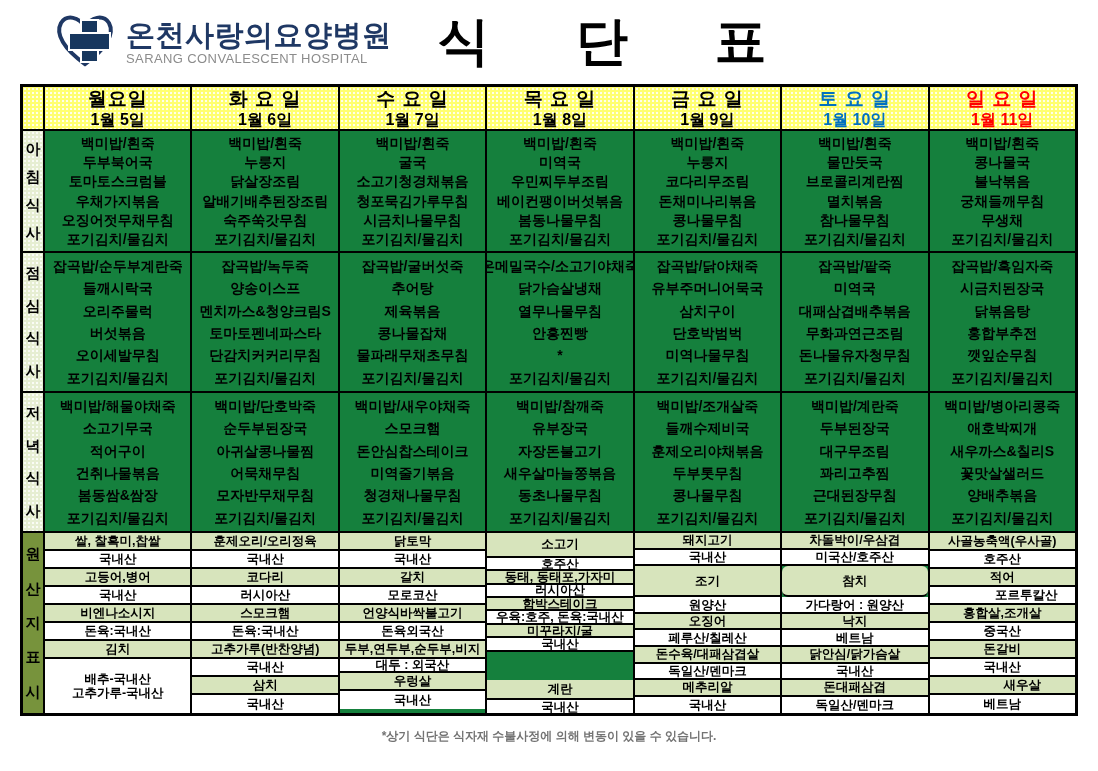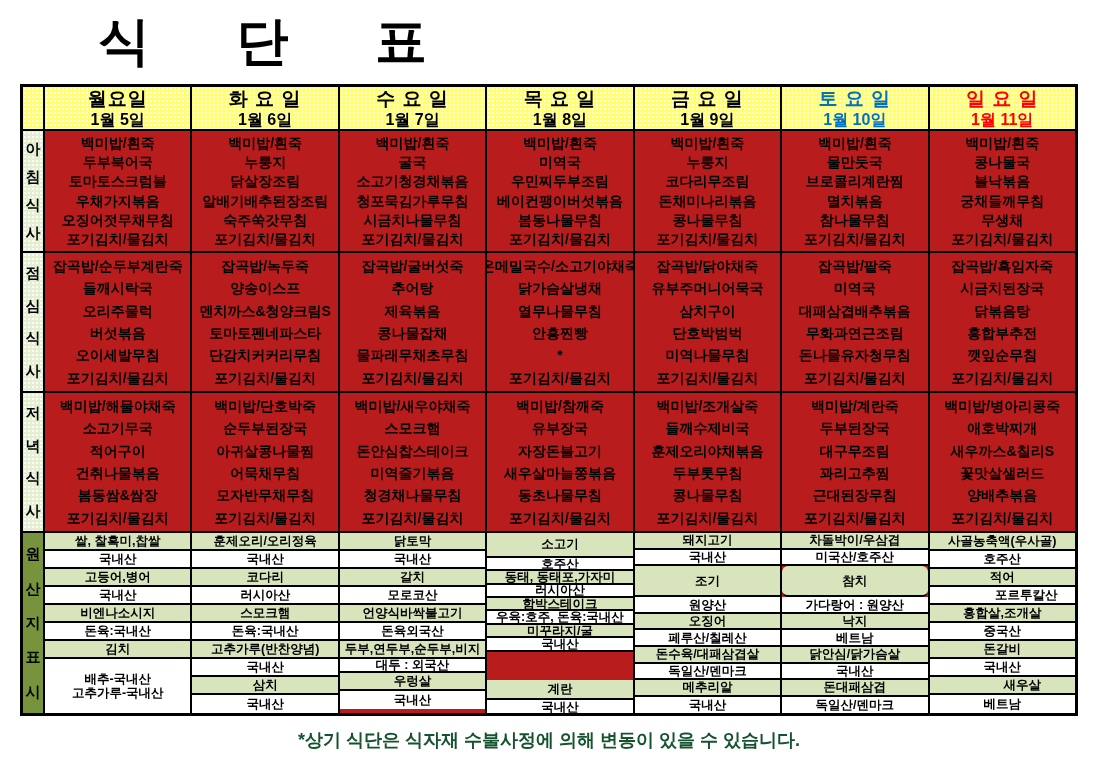--- a/index.html
+++ b/index.html
@@ -7,21 +7,21 @@
     font-family:"Liberation Sans","DejaVu Sans",sans-serif; }
 
   
   .page-header { display:flex; align-items:center; height:84px; padding-left:52px; }
   .logo { display:flex; align-items:center; gap:8px; }
   .logo-text .kr { font-size:29px; font-weight:bold; color:#1f3864; letter-spacing:0.5px; line-height:32px; }
   .logo-text .en { font-size:13px; color:#8c8c8c; letter-spacing:0.4px; }
   .page-title { font-size:52px; font-weight:bold; color:#000; margin-left:46px; word-spacing:72px; white-space:nowrap; }
 
   
-  .meal-table { position:absolute; left:20px; top:84px; width:1058px; border:3px solid #000; background:#b91c1c; }
+  .meal-table { position:absolute; left:20px; top:84px; width:1058px; border:3px solid #000; background:#15803d; }
   .yellow-bg { background-color:#ffff70;
     background-image:radial-gradient(circle, rgba(255,255,255,0.85) 30%, rgba(255,255,255,0) 34%);
     background-size:4px 4px; }
   .pale-green-bg { background-color:#e6eed2;
     background-image:radial-gradient(circle, rgba(255,255,255,0.8) 30%, rgba(255,255,255,0) 34%);
     background-size:4px 4px; }
 
   .header-row { display:flex; height:44px; border-bottom:2px solid #000; }
   .label-spacer { width:22px; border-right:2px solid #000; }
   .day-header { flex:1; display:flex; flex-direction:column; justify-content:center; align-items:center; border-right:2px solid #000; }
@@ -47,26 +47,40 @@
 
   .origin-col { flex:1; display:flex; flex-direction:column; border-right:2px solid #000; }
   .origin-cell { height:18px; border-bottom:2px solid #000; display:flex; align-items:center;
     justify-content:center; font-size:12.5px; font-weight:bold; white-space:pre-line;
     text-align:center; overflow:hidden; line-height:14px; }
   .origin-col .origin-cell:last-child { border-bottom:none; }
   .o-item { background:#d7e4bc; }
   .o-val  { background:#ffffff; }
 
   .footer-note { position:absolute; left:20px; top:728px; width:1058px; text-align:center;
-    font-size:18px; font-weight:bold; color:#14532d; }
+    font-size:12px; font-weight:bold; color:#737373; }
 </style>
 </head>
 <body>
 
 <div class="page-header">
+  <div class="logo">
+    <svg width="66" height="60" viewBox="0 0 66 60">
+      <path d="M33,52 C12,37 3,22 9,11 C15,2 27,5 33,15 C39,5 51,2 57,11 C63,22 54,37 33,52 Z" fill="none" stroke="#1f3864" stroke-width="4"></path>
+      <g>
+        <rect x="29" y="8" width="17" height="42" fill="#17375e" stroke="#ffffff" stroke-width="2"></rect>
+        <rect x="17" y="21" width="41" height="17" fill="#17375e" stroke="#ffffff" stroke-width="2"></rect>
+        <rect x="31" y="23" width="13" height="13" fill="#17375e"></rect>
+      </g>
+    </svg>
+    <div class="logo-text">
+      <div class="kr">온천사랑의요양병원</div>
+      <div class="en">SARANG CONVALESCENT HOSPITAL</div>
+    </div>
+  </div>
   <div class="page-title">식 단 표</div>
 </div>
 
 <div class="meal-table" id="meal-table">
   <div class="header-row" id="header-row">
     <div class="label-spacer yellow-bg"></div>
   <div class="day-header yellow-bg" style="color: rgb(0, 0, 0);">
         <div class="day-name">월요일</div>
         <div class="day-date">1월 5일</div>
       </div>

